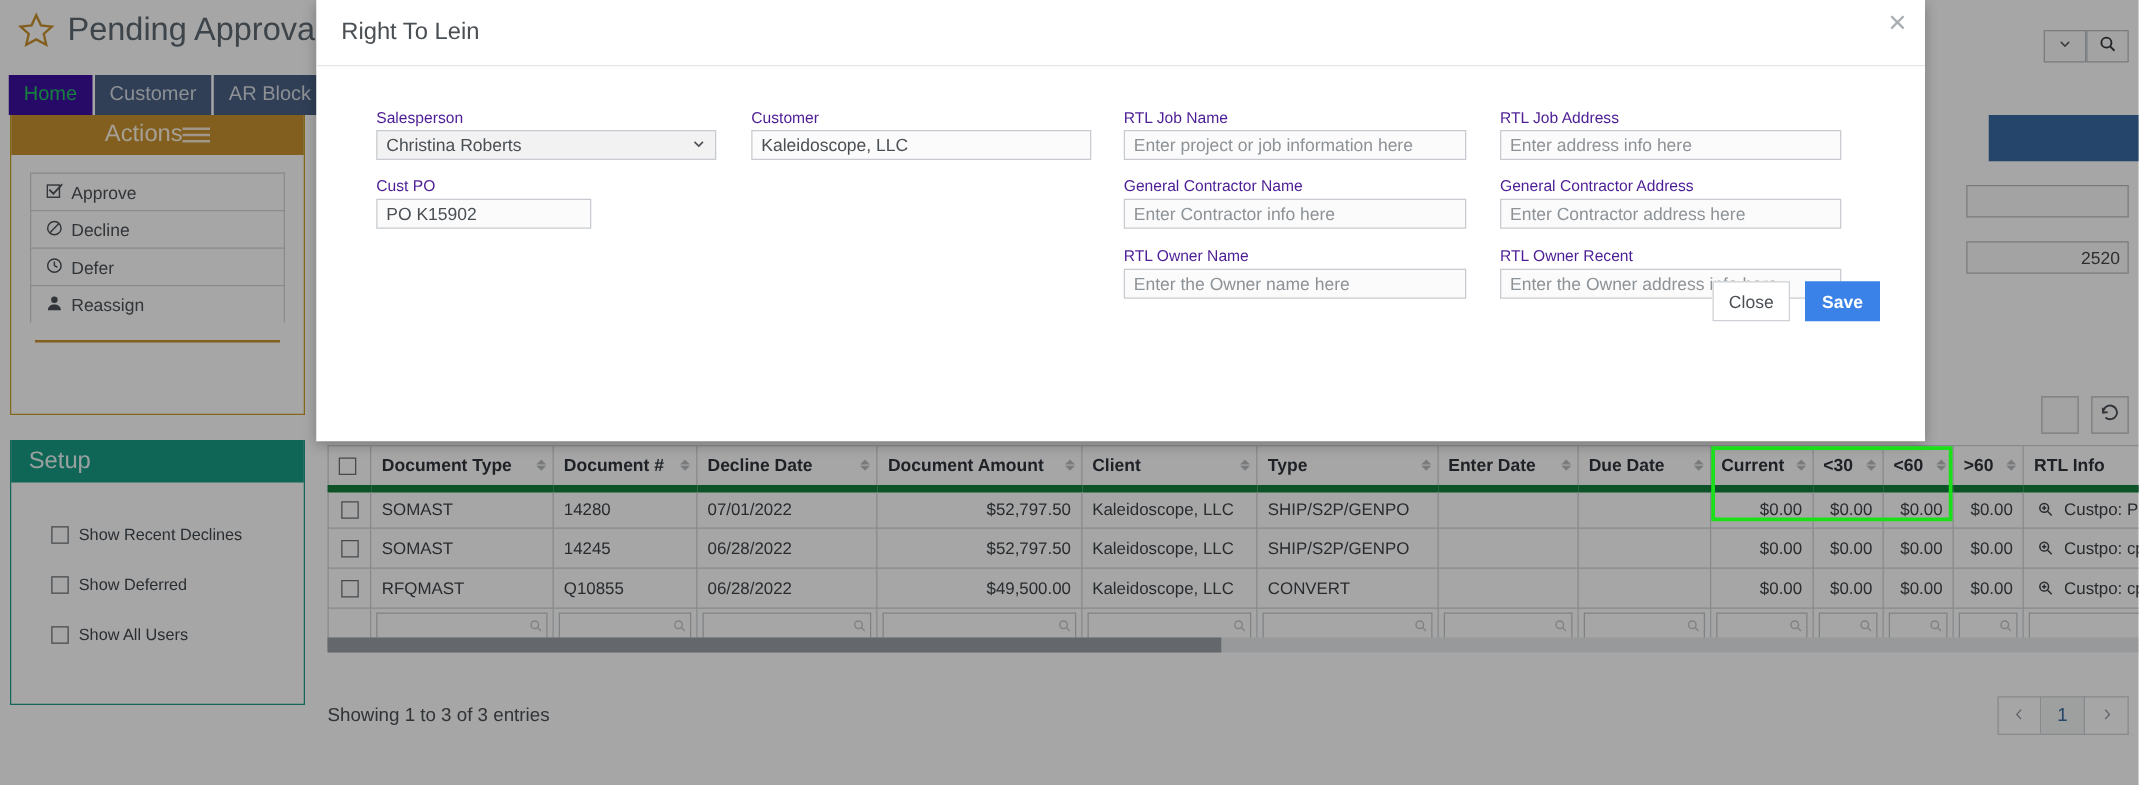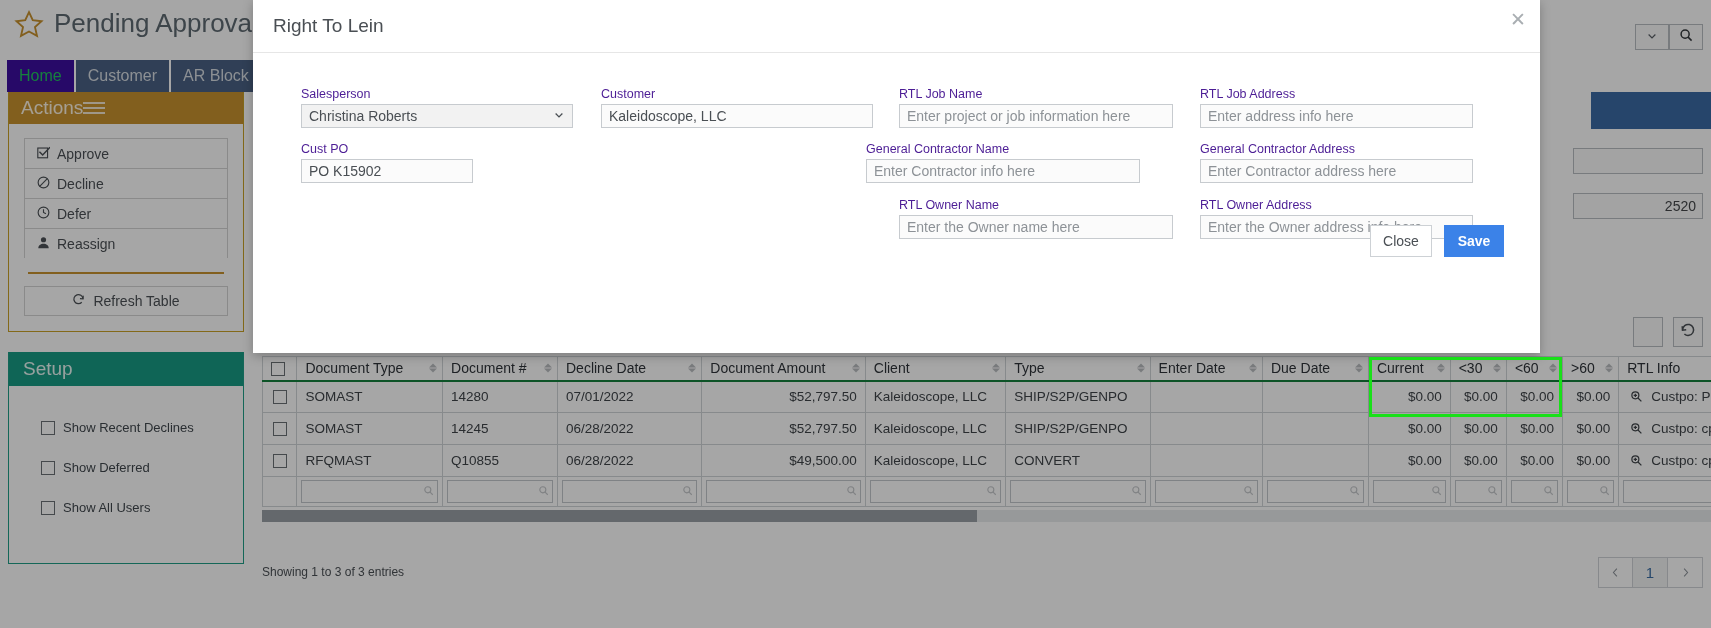--- a/index.html
+++ b/index.html
@@ -46,21 +46,21 @@
   .tab.olive  { background: #8a7a3f; }
 
   
   .panel { position: absolute; background: #ffffff; }
   .actions-panel {
     left: 8px; top: 92px; width: 236px; height: 240px;
     border: 1px solid #c9a227; border-top: none;
   }
   .actions-head {
     height: 32px; background: #c8922f; color: #fdf4e3;
-    display: flex; align-items: center; justify-content: flex-start;
+    display: flex; align-items: center; justify-content: center;
     padding: 0 12px 0 12px;
     font-size: 19px;
   }
   .hamburger { display: flex; flex-direction: column; gap: 3px; width: 22px; }
   .hamburger span { display: block; height: 2px; background: #f5e9d3; width: 100%; }
   .actions-body { padding: 14px 15px 0 15px; }
   .action-item {
     border: 1px solid #d4d4d4; border-bottom: none;
     height: 30px; display: flex; align-items: center; gap: 7px;
     padding-left: 12px; font-size: 14px; color: #4c5156;
@@ -130,23 +130,23 @@
     background: #ffffff;
   }
   table.dt { border-collapse: collapse; table-layout: fixed; width: 1600px; }
   table.dt th, table.dt td {
     border: 1px solid #d0d4d8;
     font-size: 13.5px; color: #3f4449;
     padding: 0 8px; height: 32px;
     white-space: nowrap; overflow: hidden;
   }
   table.dt thead th {
-    font-weight: normal; font-size: 14px; color: #2f343a;
-    border-bottom: 2px solid #15803d; background: transparent;
-    text-align: left; position: relative; height: 24px;
+    font-weight: bold; font-size: 14px; color: #2f343a;
+    border-bottom: 6px solid #15803d; background: transparent;
+    text-align: left; position: relative; height: 34px;
   }
   th .sort {
     position: absolute; right: 5px; top: 50%; transform: translateY(-50%);
     display: flex; flex-direction: column; gap: 1px; opacity: .45;
   }
   th .sort i {
     display: block; width: 0; height: 0;
     border-left: 4px solid transparent; border-right: 4px solid transparent;
   }
   th .sort i.up   { border-bottom: 4px solid #6a7078; }
@@ -177,21 +177,21 @@
     position: absolute; left: 262px; top: 510px; width: 1449px; height: 12px;
     background: #e9ebed;
   }
   .hscroll-thumb {
     height: 12px; width: 715px; background: #9aa0a6;
   }
   .table-footer {
     position: absolute; left: 262px; top: 552px; right: 8px; height: 40px;
     display: flex; align-items: center; justify-content: space-between;
   }
-  .showing { font-size: 12px; color: #4b5055; }
+  .showing { font-size: 15px; color: #4b5055; }
   .pager { display: flex; }
   .pager div {
     width: 35px; height: 31px; border: 1px solid #cfd3d7;
     border-left: none; display: flex; align-items: center; justify-content: center;
     font-size: 15px; color: #7d848b;
   }
   .pager div:first-child { border-left: 1px solid #cfd3d7; }
   .pager div.cur { color: #3b6ea5; background: #f3f4f5; }
 
   
@@ -318,29 +318,20 @@
         <div class="action-item">
           <span>
             <svg width="13" height="13" viewBox="0 0 16 16" fill="#4c5156">
               <circle cx="8" cy="4.6" r="3.2"></circle>
                 <path d="M1.6 15c0-3.6 2.9-5.6 6.4-5.6s6.4 2 6.4 5.6z"></path>
             </svg>
           </span>
           <span>Reassign</span>
         </div>
         <div class="divider-gold"></div>
-        <div class="refresh-btn">
-          <span>
-            <svg width="13" height="13" viewBox="0 0 16 16" fill="none" stroke="#4c5156" stroke-width="1.5">
-              <path d="M13.5 7A5.6 5.6 0 1 0 12 11.4"></path>
-                <polyline points="13.8,3.2 13.6,7.2 9.8,6.8"></polyline>
-            </svg>
-          </span>
-          <span>Refresh Table</span>
-        </div>
       </div>
     </div>
 
     <div class="panel setup-panel">
       <div class="setup-head">
         <span>Setup</span>
       </div>
       <div class="setup-body">
         <div class="chk-row">
           <span class="chk"></span>
@@ -743,42 +734,42 @@
       <div class="fgroup" style="left:348px; top:34px; width:272px;">
         <span class="flabel">Customer</span>
         <div class="finput">Kaleidoscope, LLC</div>
       </div>
 
       <div class="fgroup" style="left:646px; top:34px; width:274px;">
         <span class="flabel">RTL Job Name</span>
         <div class="finput ph">Enter project or job information here</div>
       </div>
 
-      <div class="fgroup" style="left:613px; top:89px; width:274px;">
+      <div class="fgroup" style="left:646px; top:89px; width:274px;">
         <span class="flabel">General Contractor Name</span>
         <div class="finput ph">Enter Contractor info here</div>
       </div>
 
       <div class="fgroup" style="left:646px; top:145px; width:274px;">
         <span class="flabel">RTL Owner Name</span>
         <div class="finput ph">Enter the Owner name here</div>
       </div>
 
       <div class="fgroup" style="left:947px; top:34px; width:273px;">
         <span class="flabel">RTL Job Address</span>
         <div class="finput ph">Enter address info here</div>
       </div>
 
       <div class="fgroup" style="left:947px; top:89px; width:273px;">
         <span class="flabel">General Contractor Address</span>
         <div class="finput ph">Enter Contractor address here</div>
       </div>
 
       <div class="fgroup" style="left:947px; top:145px; width:273px;">
-        <span class="flabel">RTL Owner Address</span>
+        <span class="flabel">RTL Owner Recent</span>
         <div class="finput ph">Enter the Owner address info here</div>
       </div>
 
       <div class="modal-foot">
         <div class="btn-close">Close</div>
         <div class="btn-save">Save</div>
       </div>
     </div>
   </div>
 

